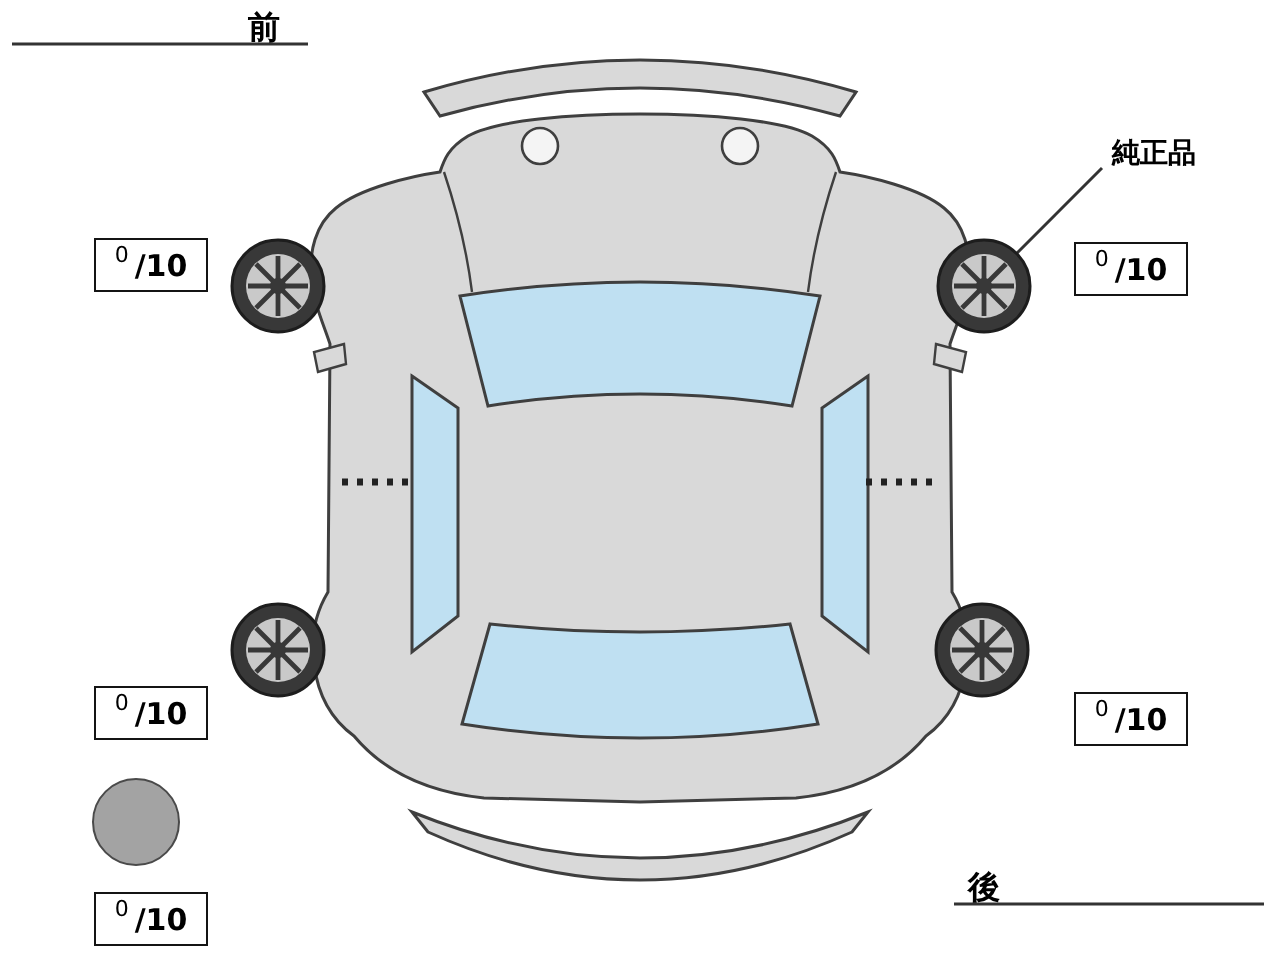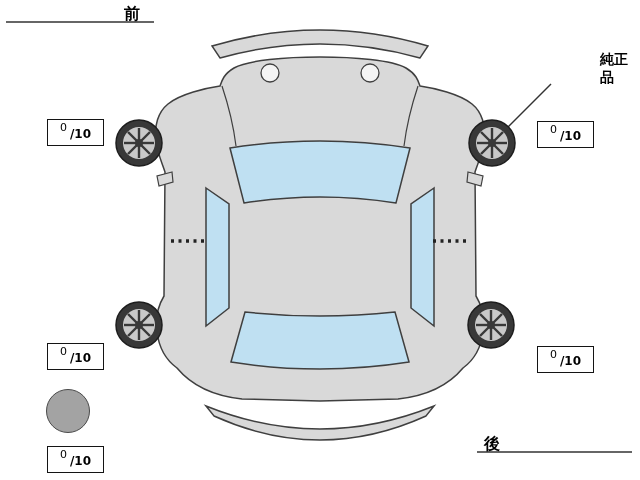--- a/index.html
+++ b/index.html
@@ -44,21 +44,21 @@
     align-items: center;
     justify-content: center;
     gap: 3px;
   }
   .score-val {
     font-size: 11px;
     line-height: 1;
     transform: translateY(-5px);
   }
   .score-max {
-    font-size: 12px;
+    font-size: 15px;
     font-weight: bold;
     line-height: 1;
     transform: translateY(1px);
   }
   .spare-tire {
     position: absolute;
     z-index: 2;
     left: 46px;
     top: 389px;
     width: 44px;
@@ -168,21 +168,21 @@
           <line x1="0" y1="-15" x2="0" y2="15"></line>
         <line x1="-11" y1="-11" x2="11" y2="11"></line>
           <line x1="-11" y1="11" x2="11" y2="-11"></line>
       </g>
       <circle r="4" fill="var(--wheel-dark,#383838)"></circle>
     </g>
   </svg>
 
   <div class="overlay dir-label" style="left:124px; top:4px;">前</div>
   <div class="overlay dir-label" style="left:484px; top:434px;">後</div>
-  <div class="overlay genuine-label" style="left:556px; top:51px;margin-left:44px;">純正品</div>
+  <div class="overlay genuine-label" style="left:556px; top:68px;">純正品</div>
 
   <div class="score-box" style="left:47px; top:119px;">
     <span class="score-val">0</span>
     <span class="score-max">/10</span>
   </div>
   <div class="score-box" style="left:537px; top:121px;">
     <span class="score-val">0</span>
     <span class="score-max">/10</span>
   </div>
   <div class="score-box" style="left:47px; top:343px;">

